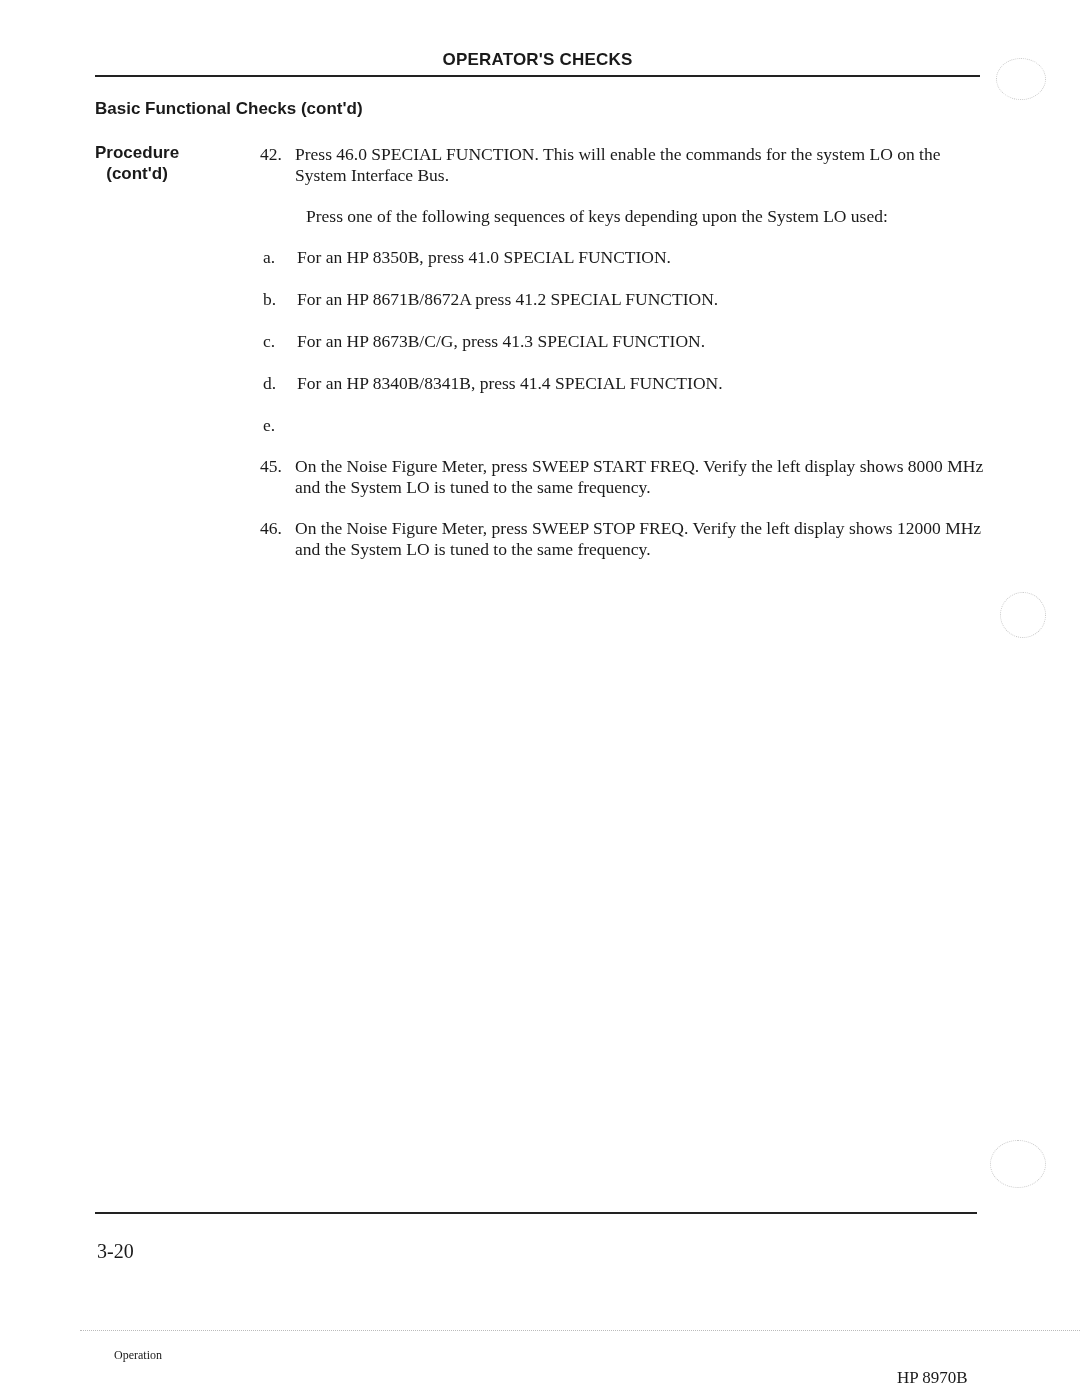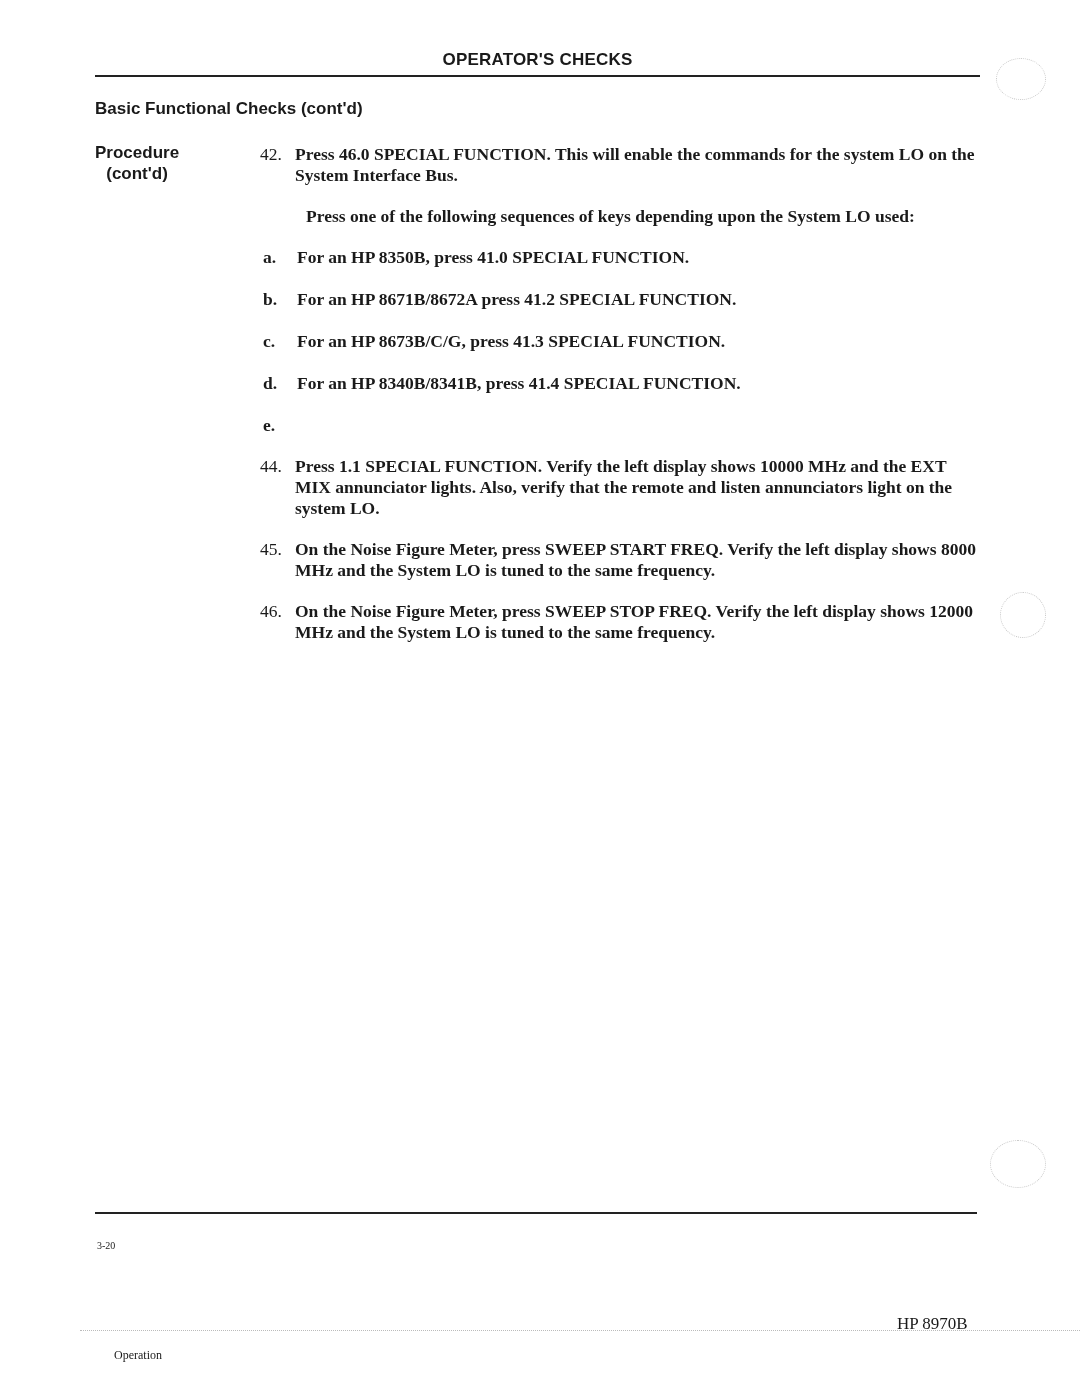--- a/index.html
+++ b/index.html
@@ -64,21 +64,20 @@
   }
   .step-num {
     width: 32px;
     flex: 0 0 32px;
     text-align: center;
     padding-right: 0;
   }
   .step-body {
     flex: 1;
     padding-left: 0;
-    font-weight: bold;
   }
   .step-num + .step-body { padding-left: 0; }
   .step-text { display: block; margin-left: 43px; }
   .substeps {
     margin-top: 20px;
   }
   .substep {
     display: flex;
     margin-bottom: 21px;
   }
@@ -93,39 +92,39 @@
     left: 95px;
     top: 1212px;
     width: 882px;
     height: 2px;
     background: #222;
   }
   .page-number {
     position: absolute;
     left: 97px;
     top: 1240px;
-    font-size: 10px;
+    font-size: 20px;
   }
   .dotted-rule {
     position: absolute;
     left: 80px;
     top: 1330px;
     width: 1000px;
     border-top: 1px dotted #bbb;
   }
   .footer-left {
     position: absolute;
     left: 114px;
     top: 1348px;
     font-size: 12px;
   }
   .footer-right {
     position: absolute;
     left: 897px;
-    top: 1314px;
+    top: 1368px;
     font-size: 17px;
     text-align: center;
   }
   .punch {
     position: absolute;
     border: 1px dotted #c8c8c8;
     border-radius: 50%;
   }
 </style>
 </head>
@@ -170,24 +169,20 @@
             <span class="substep-letter">d.</span>
             <span>For an HP 8340B/8341B, press 41.4 SPECIAL FUNCTION.</span>
           </div>
           <div class="substep" style="margin-bottom:0">
             <span class="substep-letter">e.</span>
           </div>
         </div>
       </div>
     </div>
 
-    <div class="step">
-      <span class="step-num">44.</span>
-      <span class="step-body" style="padding-left:8px">Press 1.1 SPECIAL FUNCTION. Verify the left display shows 10000 MHz and the EXT MIX annunciator lights. Also, verify that the remote and listen annunciators light on the system LO.</span>
-    </div>
 
     <div class="step">
       <span class="step-num">45.</span>
       <span class="step-body" style="padding-left:8px">On the Noise Figure Meter, press SWEEP START FREQ. Verify the left display shows 8000 MHz and the System LO is tuned to the same frequency.</span>
     </div>
 
     <div class="step">
       <span class="step-num">46.</span>
       <span class="step-body" style="padding-left:8px">On the Noise Figure Meter, press SWEEP STOP FREQ. Verify the left display shows 12000 MHz and the System LO is tuned to the same frequency.</span>
     </div>

